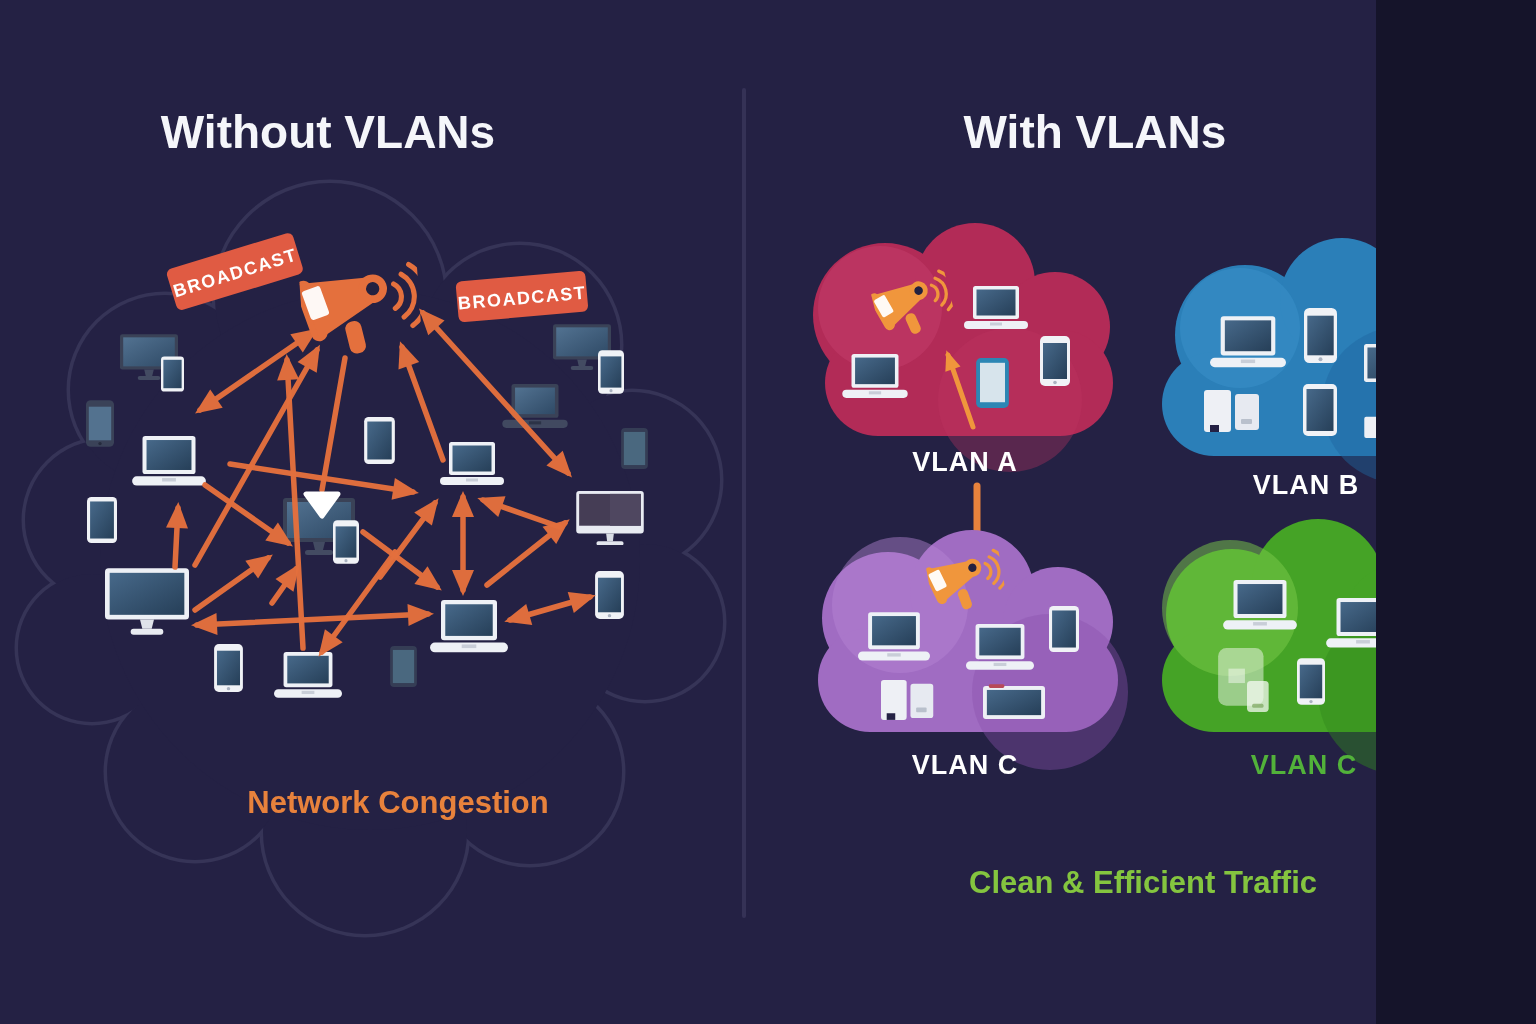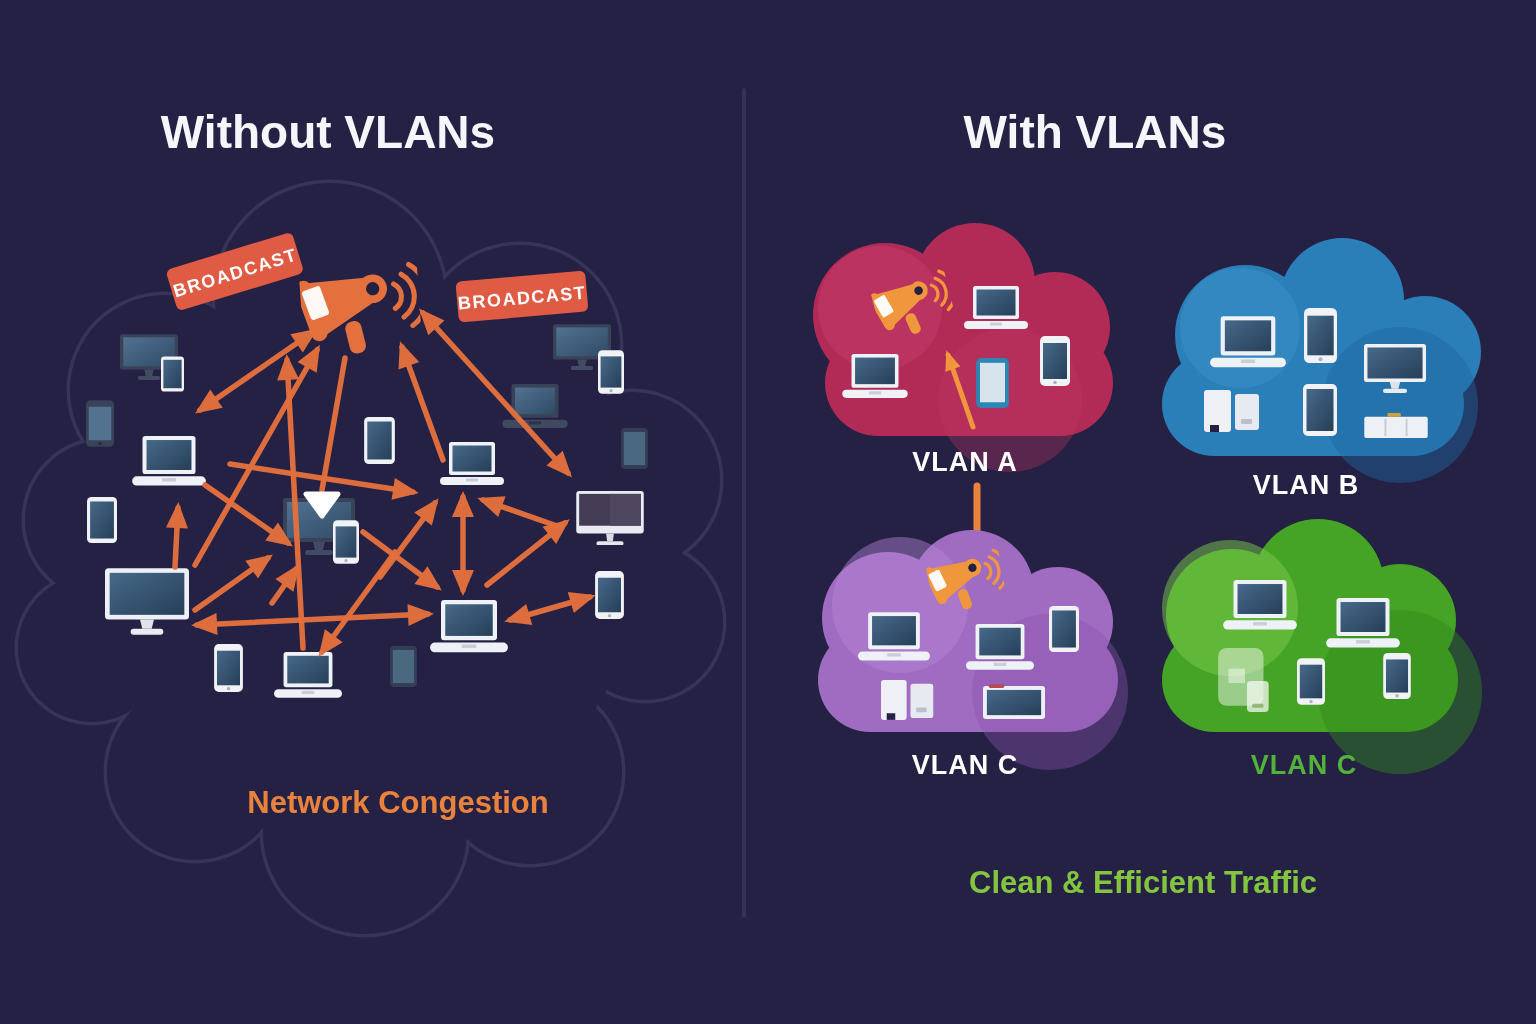--- a/index.html
+++ b/index.html
@@ -1,16 +1,16 @@
 <!DOCTYPE html>
 <html><head>
 <meta charset="utf-8">
 <style>
   html,body{margin:0;padding:0;background:#15142a;}
-  .canvas{position:relative;width:1536px;height:1024px;background:#242144;overflow:hidden;
+  .canvas{position:relative;width:1376px;height:1024px;background:#242144;overflow:hidden;
           font-family:"Liberation Sans","DejaVu Sans",sans-serif;}
   svg{display:block;}
   text{font-family:"Liberation Sans","DejaVu Sans",sans-serif;}
   .title{fill:#f5f6fa;font-size:46px;font-weight:bold;}
   .caption-left{fill:#e8823c;font-size:31px;font-weight:bold;}
   .caption-right{fill:#84c53f;font-size:31px;font-weight:bold;}
   .vlan-label{fill:#ffffff;font-size:27px;font-weight:bold;letter-spacing:1px;}
   .vlan-label-green{fill:#52b23a;}
   .badge-rect{fill:#e05b43;}
   .badge-text{fill:#ffffff;font-size:18px;font-weight:bold;letter-spacing:1.5px;}

